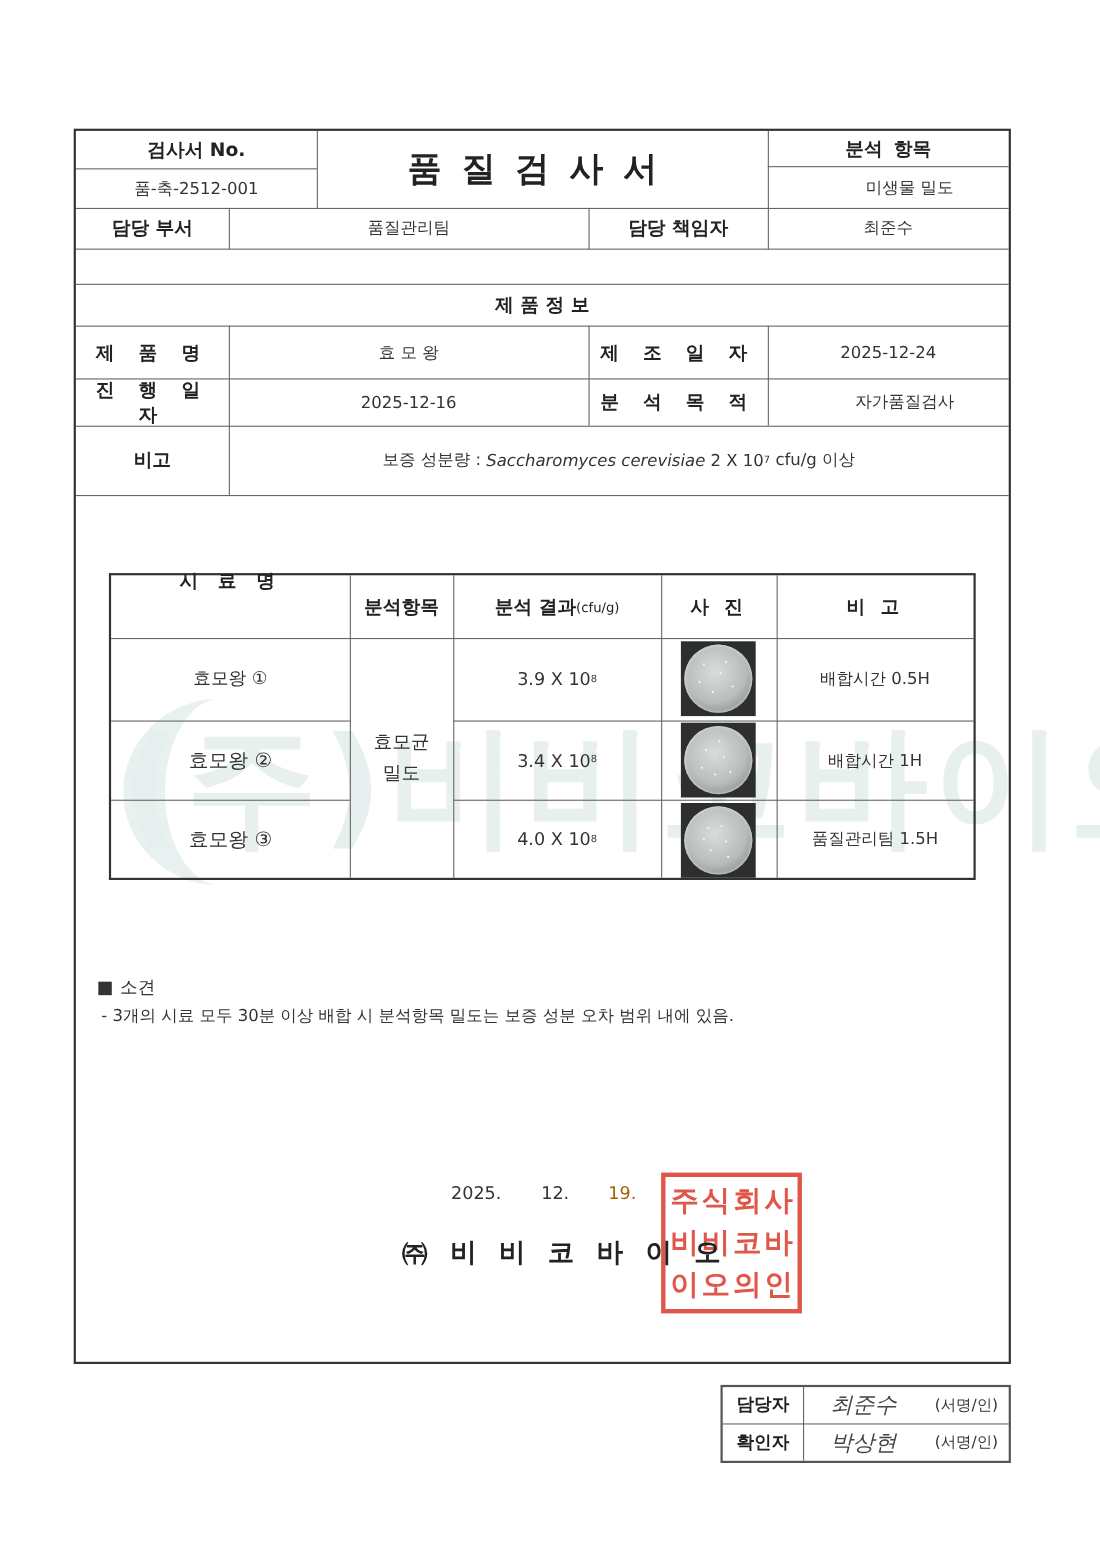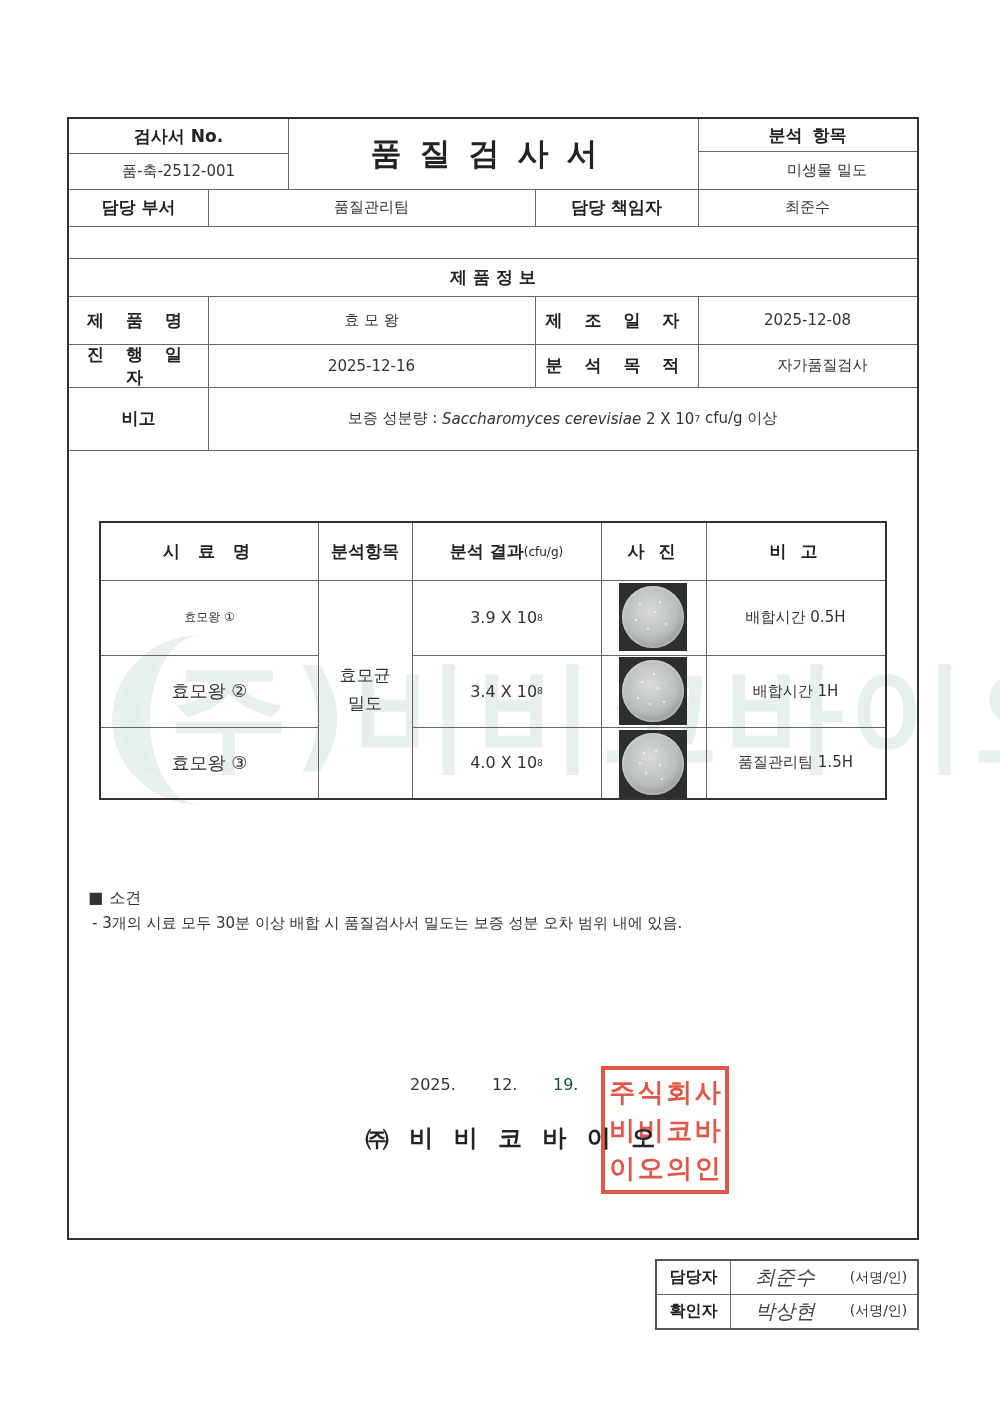--- a/index.html
+++ b/index.html
@@ -79,21 +79,21 @@
 <div class="cell val" style="left:698px; top:151px; width:219px; height:38px;padding-left:39px;">미생물 밀도</div>
 <div class="cell lbl" style="left:69px; top:189px; width:139px; height:37px;">담당 부서</div>
 <div class="cell val" style="left:208px; top:189px; width:327px; height:37px;">품질관리팀</div>
 <div class="cell lbl" style="left:535px; top:189px; width:163px; height:37px;">담당 책임자</div>
 <div class="cell val" style="left:698px; top:189px; width:219px; height:37px;">최준수</div>
 
 <div class="cell lbl" style="left:69px; top:258px; width:848px; height:38px;">제 품 정 보</div>
 <div class="cell lbl spaced" style="left:69px; top:296px; width:139px; height:48px;">제 품 명</div>
 <div class="cell val" style="left:208px; top:296px; width:327px; height:48px;">효 모 왕</div>
 <div class="cell lbl spaced" style="left:535px; top:296px; width:163px; height:48px;">제 조 일 자</div>
-<div class="cell val" style="left:698px; top:296px; width:219px; height:48px;">2025-12-08</div>
+<div class="cell val" style="left:698px; top:296px; width:219px; height:48px;">2025-12-24</div>
 <div class="cell lbl spaced" style="left:69px; top:344px; width:139px; height:43px;">진 행 일 자</div>
 <div class="cell val" style="left:208px; top:344px; width:327px; height:43px;">2025-12-16</div>
 <div class="cell lbl spaced" style="left:535px; top:344px; width:163px; height:43px;">분 석 목 적</div>
 <div class="cell val" style="left:698px; top:344px; width:249px; height:43px;">자가품질검사</div>
 <div class="cell lbl" style="left:69px; top:387px; width:139px; height:63px;">비고</div>
 <div class="cell val" style="left:208px; top:387px; width:709px; height:63px;">
   <span style="white-space:pre;">보증 성분량 : </span>
   <span class="it">Saccharomyces cerevisiae</span>
   <span style="white-space:pre;"> 2 X 10</span>
     <sup>7</sup>
@@ -104,35 +104,35 @@
 <div class="line-h" style="left:101px; top:580px; width:784px;"></div>
 <div class="line-h" style="left:101px; top:655px; width:217px;"></div>
 <div class="line-h" style="left:412px; top:655px; width:473px;"></div>
 <div class="line-h" style="left:101px; top:727px; width:217px;"></div>
 <div class="line-h" style="left:412px; top:727px; width:473px;"></div>
 <div class="line-v" style="left:318px; top:523px; height:275px;"></div>
 <div class="line-v" style="left:412px; top:523px; height:275px;"></div>
 <div class="line-v" style="left:601px; top:523px; height:275px;"></div>
 <div class="line-v" style="left:706px; top:523px; height:275px;"></div>
 
-<div class="cell lbl" style="left:101px; top:523px; width:217px; height:57px; letter-spacing:6px;">시 료 명</div>
+<div class="cell lbl" style="left:101px; top:500px; width:217px; height:57px; letter-spacing:6px;">시 료 명</div>
 <div class="cell lbl" style="left:318px; top:523px; width:94px; height:57px;">분석항목</div>
 <div class="cell lbl" style="left:412px; top:523px; width:189px; height:57px;">
   <span>분석 결과</span>
     <span class="unit">(cfu/g)</span>
 </div>
 <div class="cell lbl" style="left:601px; top:523px; width:105px; height:57px; letter-spacing:4px;">사 진</div>
 <div class="cell lbl" style="left:706px; top:523px; width:179px; height:57px; letter-spacing:4px;">비 고</div>
 
 <div class="cell val" style="left:318px; top:580px; width:94px; height:218px; flex-direction:column; font-size:17px; line-height:28px;">
   <span>효모균</span>
   <span>밀도</span>
 </div>
 
-<div class="cell val" style="left:101px; top:580px; width:217px; height:75px; font-size:12px;">효모왕 ①</div>
+<div class="cell val" style="left:101px; top:580px; width:217px; height:75px; font-size:16px;">효모왕 ①</div>
 <div class="cell val" style="left:412px; top:580px; width:189px; height:75px; font-size:16px;">
   <span>3.9 X 10</span>
     <sup>8</sup>
 </div>
 <div class="plate" style="left:619px; top:583px;">
   <div class="dish"></div>
   <div class="dot" style="left:20px;top:20px"></div>
     <div class="dot" style="left:35px;top:28px"></div>
   <div class="dot" style="left:28px;top:45px"></div>
     <div class="dot" style="left:46px;top:40px"></div>
@@ -169,25 +169,25 @@
   <div class="dot" style="left:26px;top:42px"></div>
     <div class="dot" style="left:42px;top:48px"></div>
   <div class="dot" style="left:20px;top:32px"></div>
     <div class="dot" style="left:36px;top:20px"></div>
 </div>
 <div class="cell val" style="left:706px; top:727px; width:179px; height:71px;">품질관리팀 1.5H</div>
 
 <div class="abs" style="left:88px; top:888px; font-size:16px; color:#333;">
   <span style="margin-right:6px;">■</span><span>소견</span>
 </div>
-<div class="abs" style="left:92px; top:914px; font-size:15px; color:#333; white-space:nowrap;">- 3개의 시료 모두 30분 이상 배합 시 품질검사서 밀도는 보증 성분 오차 범위 내에 있음.</div>
+<div class="abs" style="left:92px; top:914px; font-size:15px; color:#333; white-space:nowrap;">- 3개의 시료 모두 30분 이상 배합 시 분석항목 밀도는 보증 성분 오차 범위 내에 있음.</div>
 
 <div class="abs" style="left:410px; top:1075px; font-size:16px; color:#333;">2025.</div>
 <div class="abs" style="left:492px; top:1075px; font-size:16px; color:#333;">12.</div>
-<div class="abs" style="left:553px; top:1075px; font-size:16px; color:#14532d;">19.</div>
+<div class="abs" style="left:553px; top:1075px; font-size:16px; color:#a16207;">19.</div>
 
 <div class="seal">
   <span>주</span>
     <span>식</span>
     <span>회</span>
     <span>사</span>
   <span>비</span>
     <span>비</span>
     <span>코</span>
     <span>바</span>

